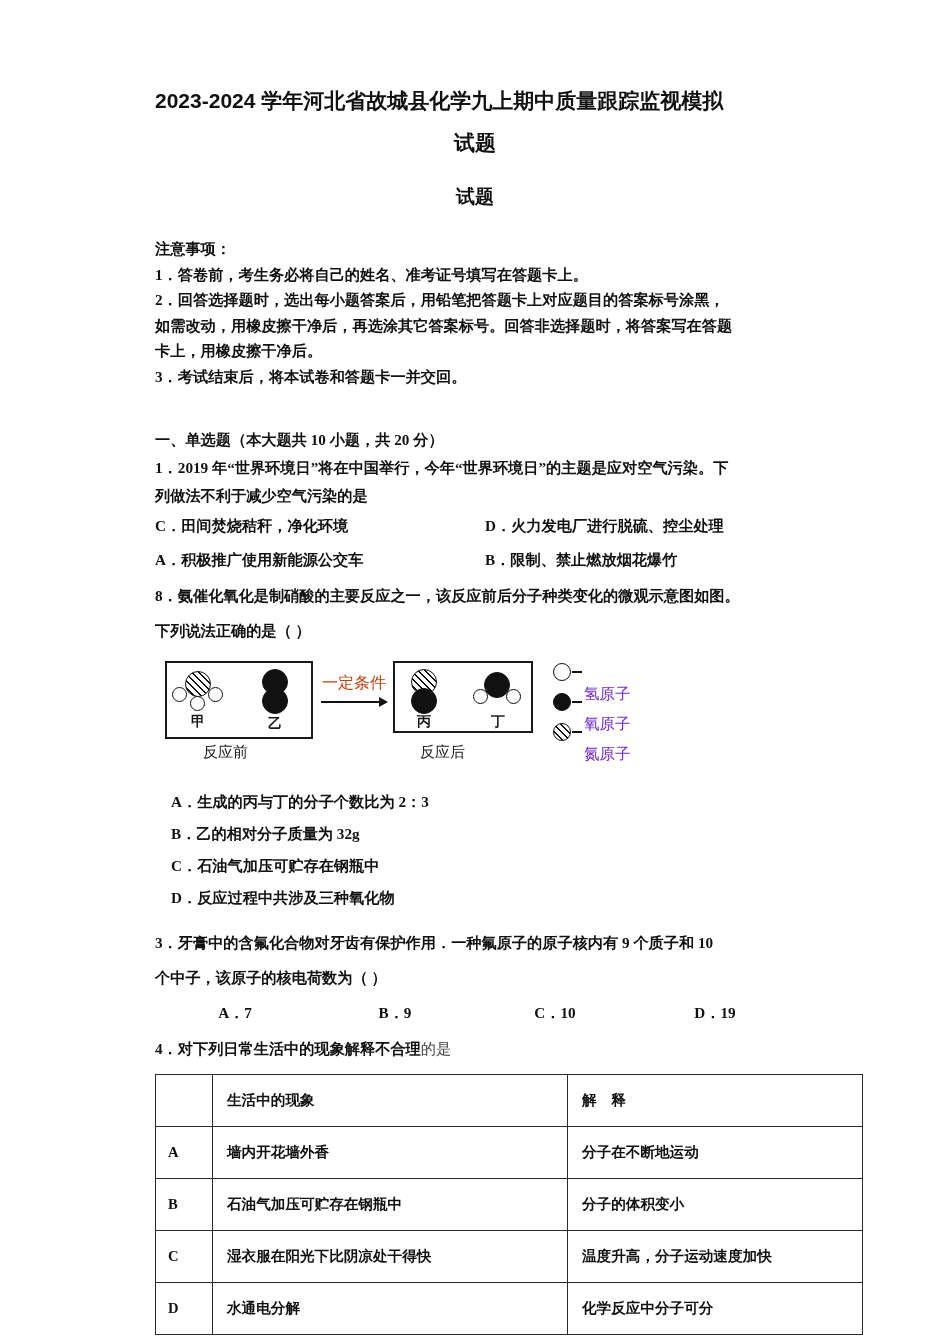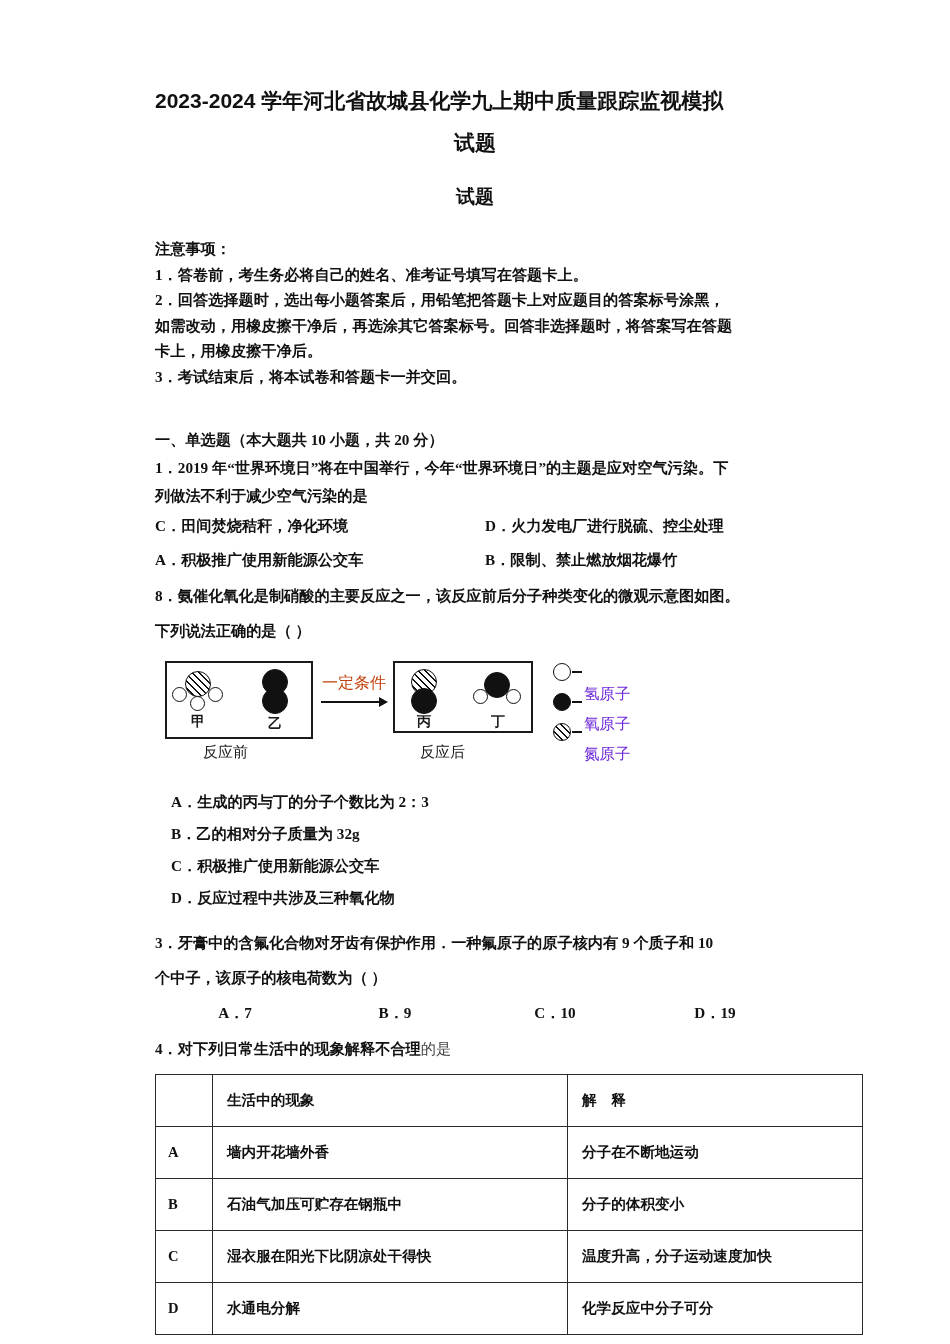--- a/index.html
+++ b/index.html
@@ -299,21 +299,21 @@
           <div class="legend-swatch atom n" style="position:relative;"></div>
           <div class="legend-dash"></div>
           <div class="legend-text">氮原子</div>
         </div>
       </div>
     </div>
 
     <div class="opt-list">
       <div class="opt-line">A．生成的丙与丁的分子个数比为 2：3</div>
       <div class="opt-line">B．乙的相对分子质量为 32g</div>
-      <div class="opt-line">C．积极推广使用新能源公交车</div>
+      <div class="opt-line">C．石油气加压可贮存在钢瓶中</div>
       <div class="opt-line">D．反应过程中共涉及三种氧化物</div>
     </div>
 
     <div class="q spaced" style="margin-top:12px;">3．牙膏中的含氟化合物对牙齿有保护作用．一种氟原子的原子核内有 9 个质子和 10</div>
     <div class="q spaced">个中子，该原子的核电荷数为（      ）</div>
     <div class="opts-4col">
       <div>A．7</div>
       <div>B．9</div>
       <div>C．10</div>
       <div>D．19</div>

